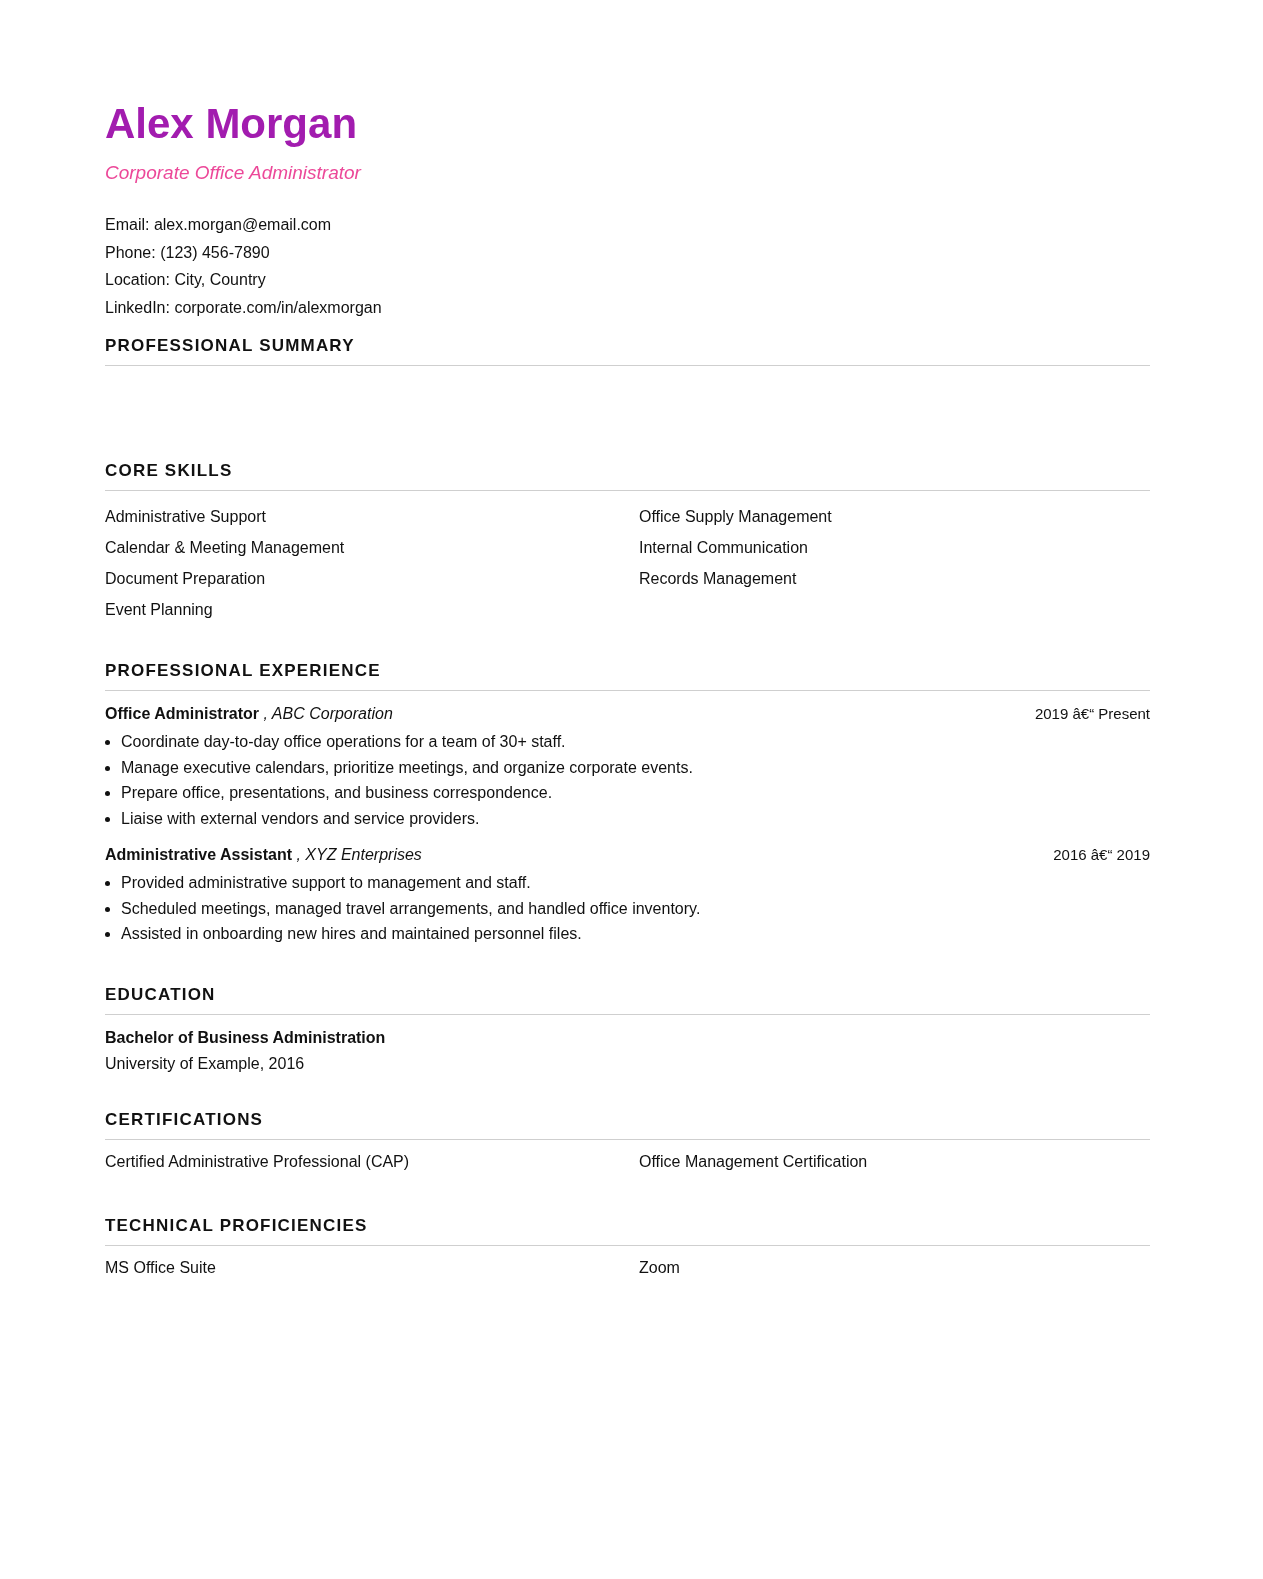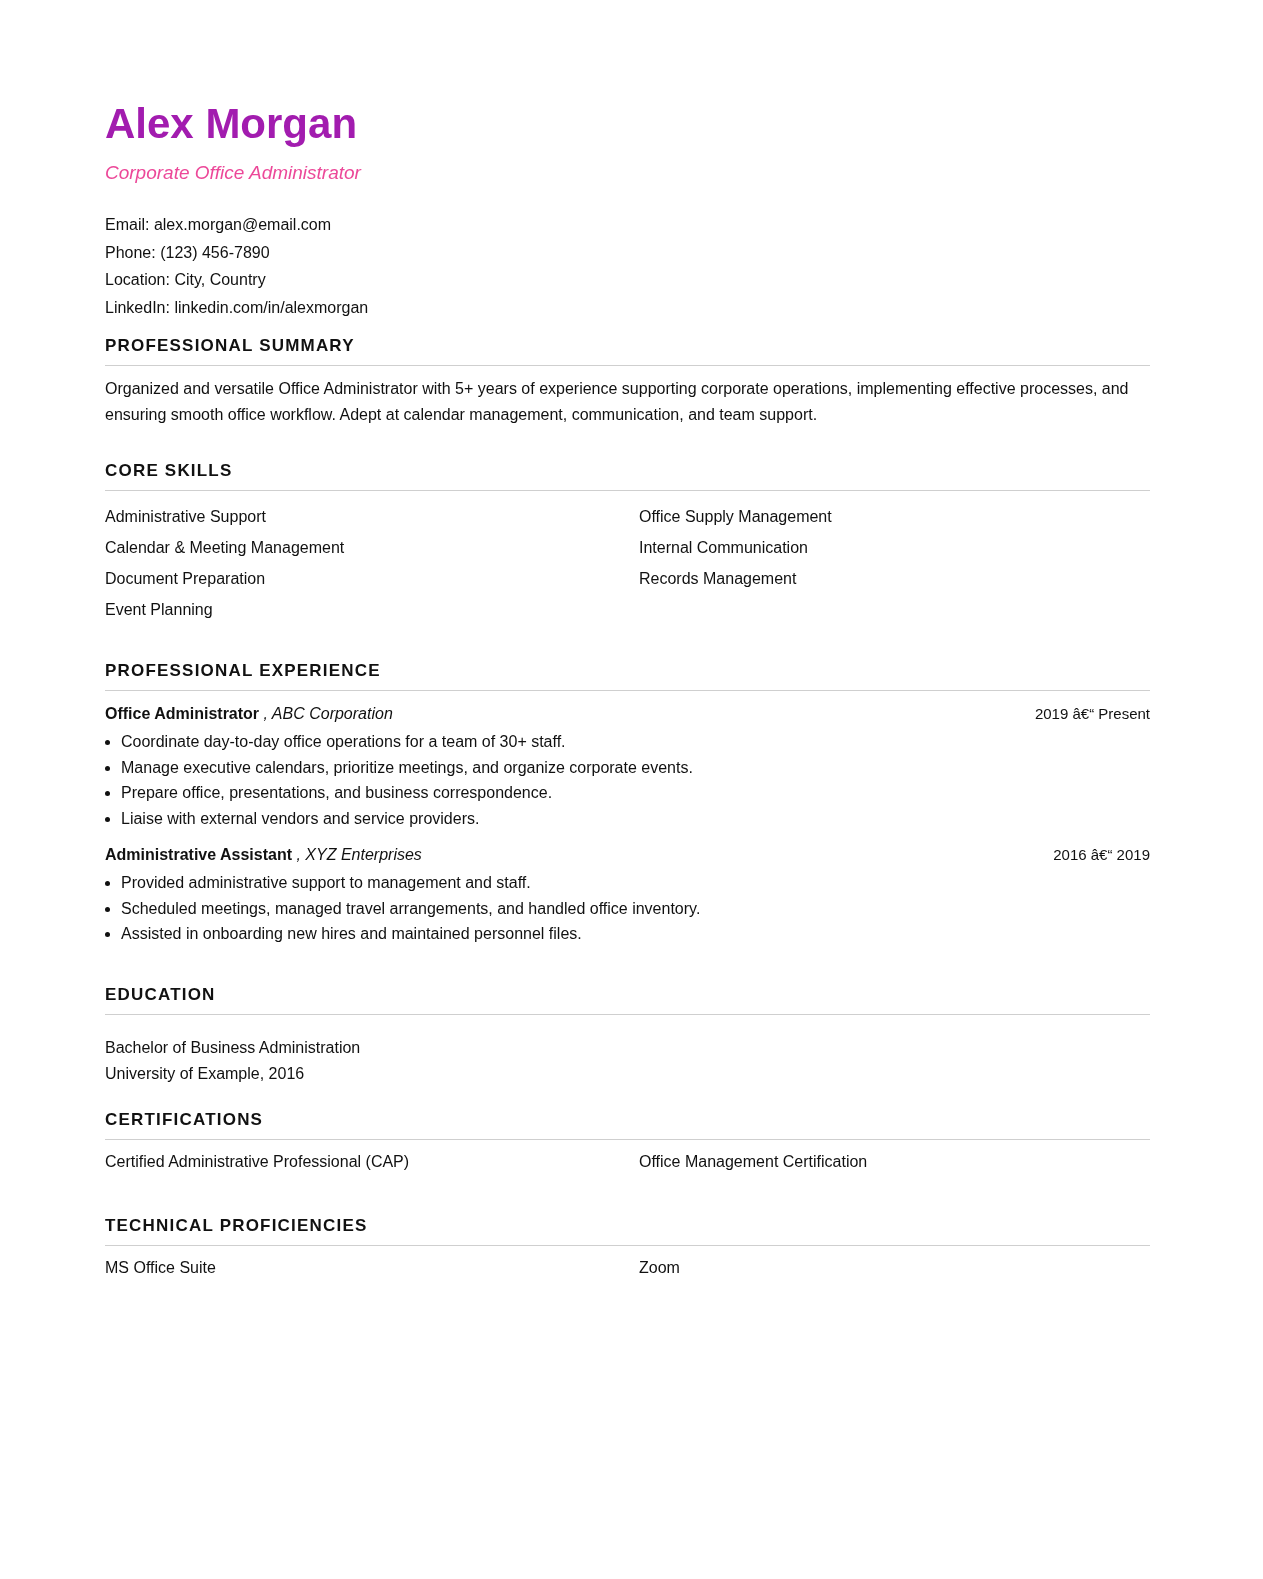--- a/index.html
+++ b/index.html
@@ -83,42 +83,41 @@
     .job-title { font-weight: bold; }
     .job-company { font-style: italic; }
     .job-dates { text-align: right; font-size: 15px; }
     ul.bullets {
       margin: 4px 0 0 0;
       padding-left: 16px;
       font-size: 16px;
       line-height: 25.5px;
     }
     ul.bullets li { padding-left: 0; }
-    .edu-degree { font-weight: normal; font-size: 16px; line-height: 26px; margin-top: 20px; }
+    .edu-degree { font-weight: bold; font-size: 16px; line-height: 26px; margin-top: 10px; }
     .edu-school { font-size: 16px; line-height: 26px; }
     .single-row { margin-top: 12px; line-height: 20px; }
   </style>
 </head>
 <body>
 
 <div class="page">
 
   <h1 class="name">Alex Morgan</h1>
   <div class="title">Corporate Office Administrator</div>
 
   <div class="contact">
     <div>Email: alex.morgan@email.com</div>
     <div>Phone: (123) 456-7890</div>
     <div>Location: City, Country</div>
-    <div>LinkedIn: linkedin.com/in/alexmorgan</div>
+    <div>LinkedIn: corporate.com/in/alexmorgan</div>
   </div>
 
   <div class="section" style="top:336px;">
     <h2 class="section-heading">PROFESSIONAL SUMMARY</h2>
-    <div class="summary-text">Organized and versatile Office Administrator with 5+ years of experience supporting corporate operations, implementing effective processes, and ensuring smooth office workflow. Adept at calendar management, communication, and team support.</div>
   </div>
 
   <div class="section" style="top:461px;">
     <h2 class="section-heading">CORE SKILLS</h2>
     <div class="two-col skills-grid">
       <div>Administrative Support</div>
       <div>Office Supply Management</div>
       <div>Calendar &amp; Meeting Management</div>
       <div>Internal Communication</div>
       <div>Document Preparation</div>

